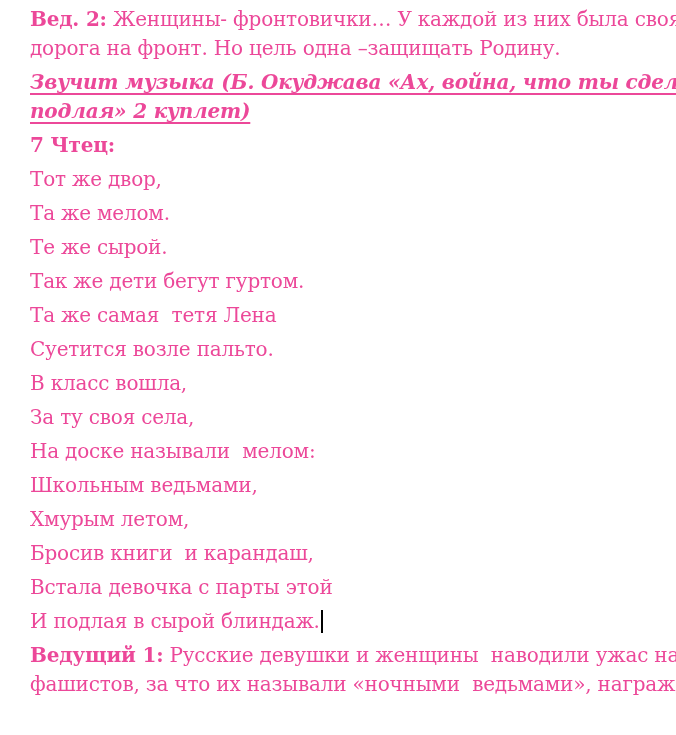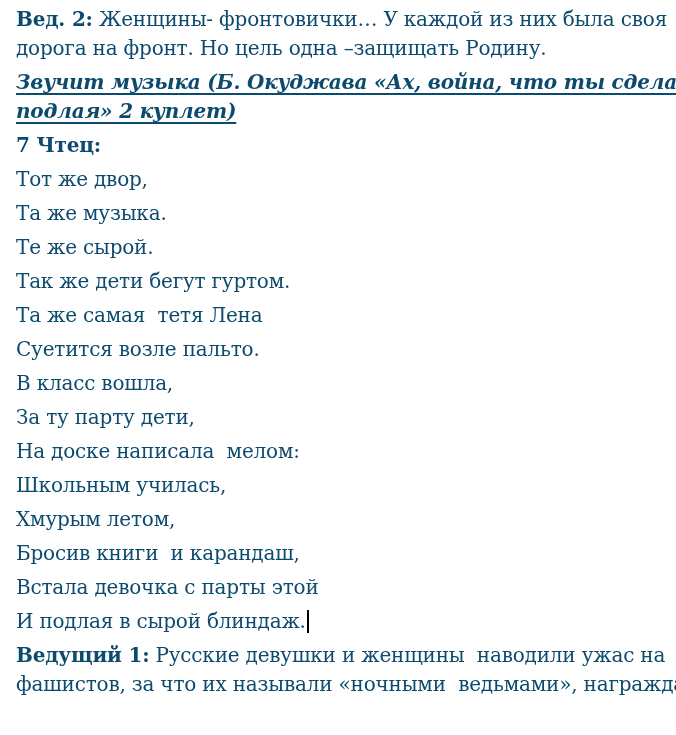--- a/index.html
+++ b/index.html
@@ -9,23 +9,23 @@
   }
   body {
     width: 676px;
     height: 735px;
     overflow: hidden;
   }
   .doc {
     box-sizing: border-box;
     width: 676px;
     height: 530px;
-    padding: 5px 20px 0 16px;
+    padding: 5px 20px 0 30px;
     background: #ffffff;
-    color: #0c4a6e;
+    color: #ec4899;
     font-family: "DejaVu Serif", "Liberation Serif", serif;
     font-size: 20px;
     line-height: 29px;
     letter-spacing: -0.2px;
     cursor: text;
   }
   .para {
     margin: 0 0 5px 0;
   }
   .line {
@@ -66,45 +66,45 @@
   </div>
 
   <div class="para">
     <div class="line b">7 Чтец:</div>
   </div>
 
   <div class="para">
       <div class="line">Тот же двор,</div>
     </div>
   <div class="para">
-      <div class="line">Та же музыка.</div>
+      <div class="line">Та же мелом.</div>
     </div>
   <div class="para">
       <div class="line">Те же сырой.</div>
     </div>
   <div class="para">
       <div class="line">Так же дети бегут гуртом.</div>
     </div>
   <div class="para">
       <div class="line">Та же самая  тетя Лена</div>
     </div>
   <div class="para">
       <div class="line">Суетится возле пальто.</div>
     </div>
   <div class="para">
       <div class="line">В класс вошла,</div>
     </div>
   <div class="para">
-      <div class="line">За ту парту дети,</div>
+      <div class="line">За ту своя села,</div>
     </div>
   <div class="para">
-      <div class="line">На доске написала  мелом:</div>
+      <div class="line">На доске называли  мелом:</div>
     </div>
   <div class="para">
-      <div class="line">Школьным училась,</div>
+      <div class="line">Школьным ведьмами,</div>
     </div>
   <div class="para">
       <div class="line">Хмурым летом,</div>
     </div>
   <div class="para">
       <div class="line">Бросив книги  и карандаш,</div>
     </div>
   <div class="para">
       <div class="line">Встала девочка с парты этой</div>
     </div>

